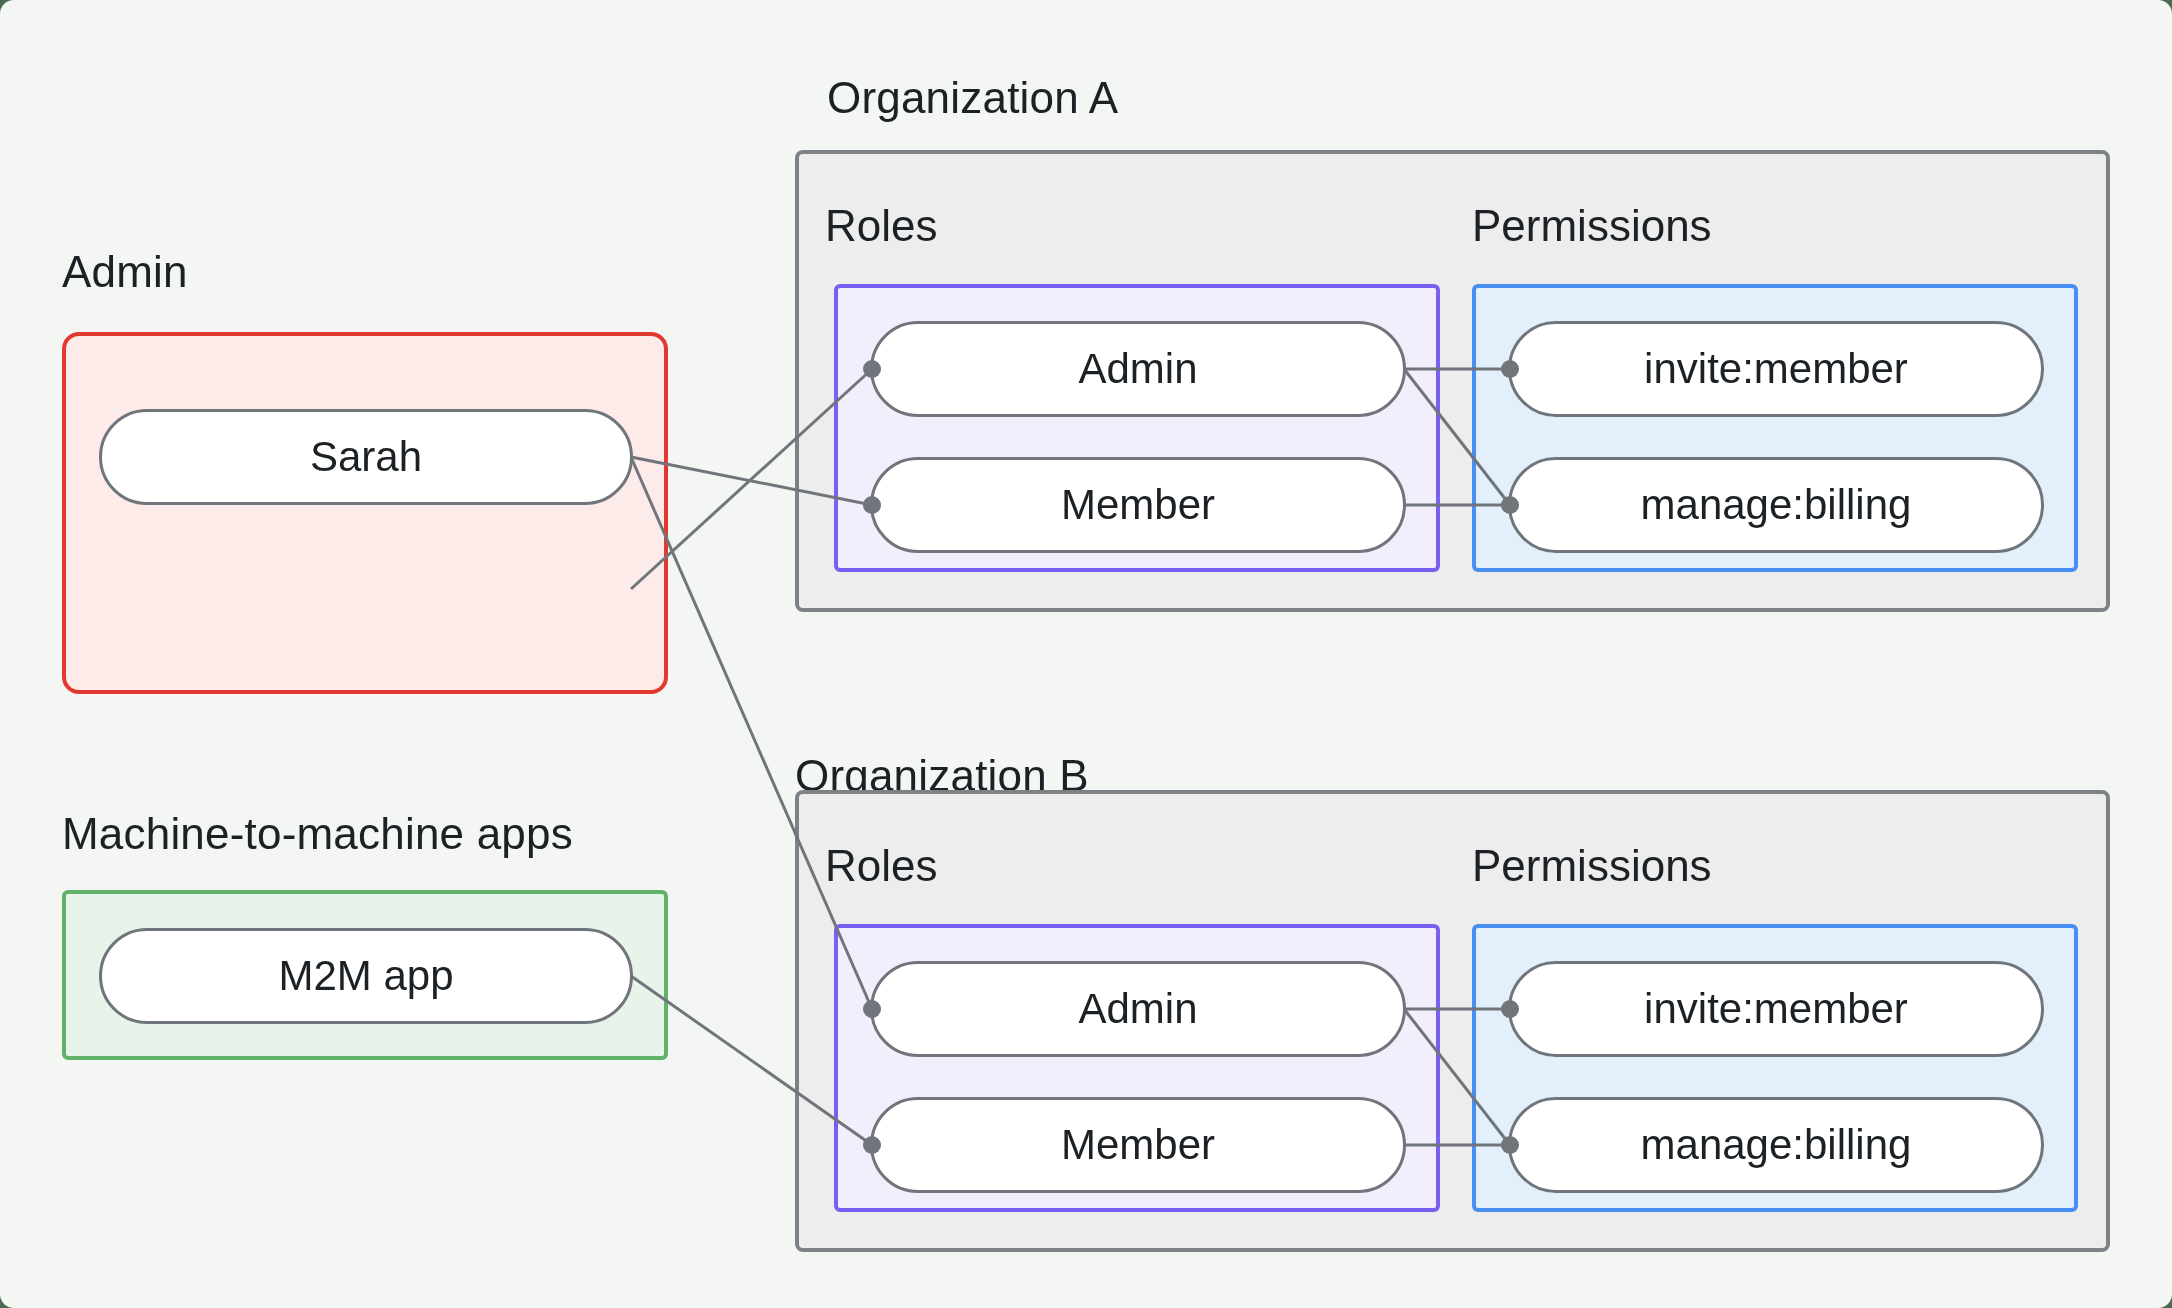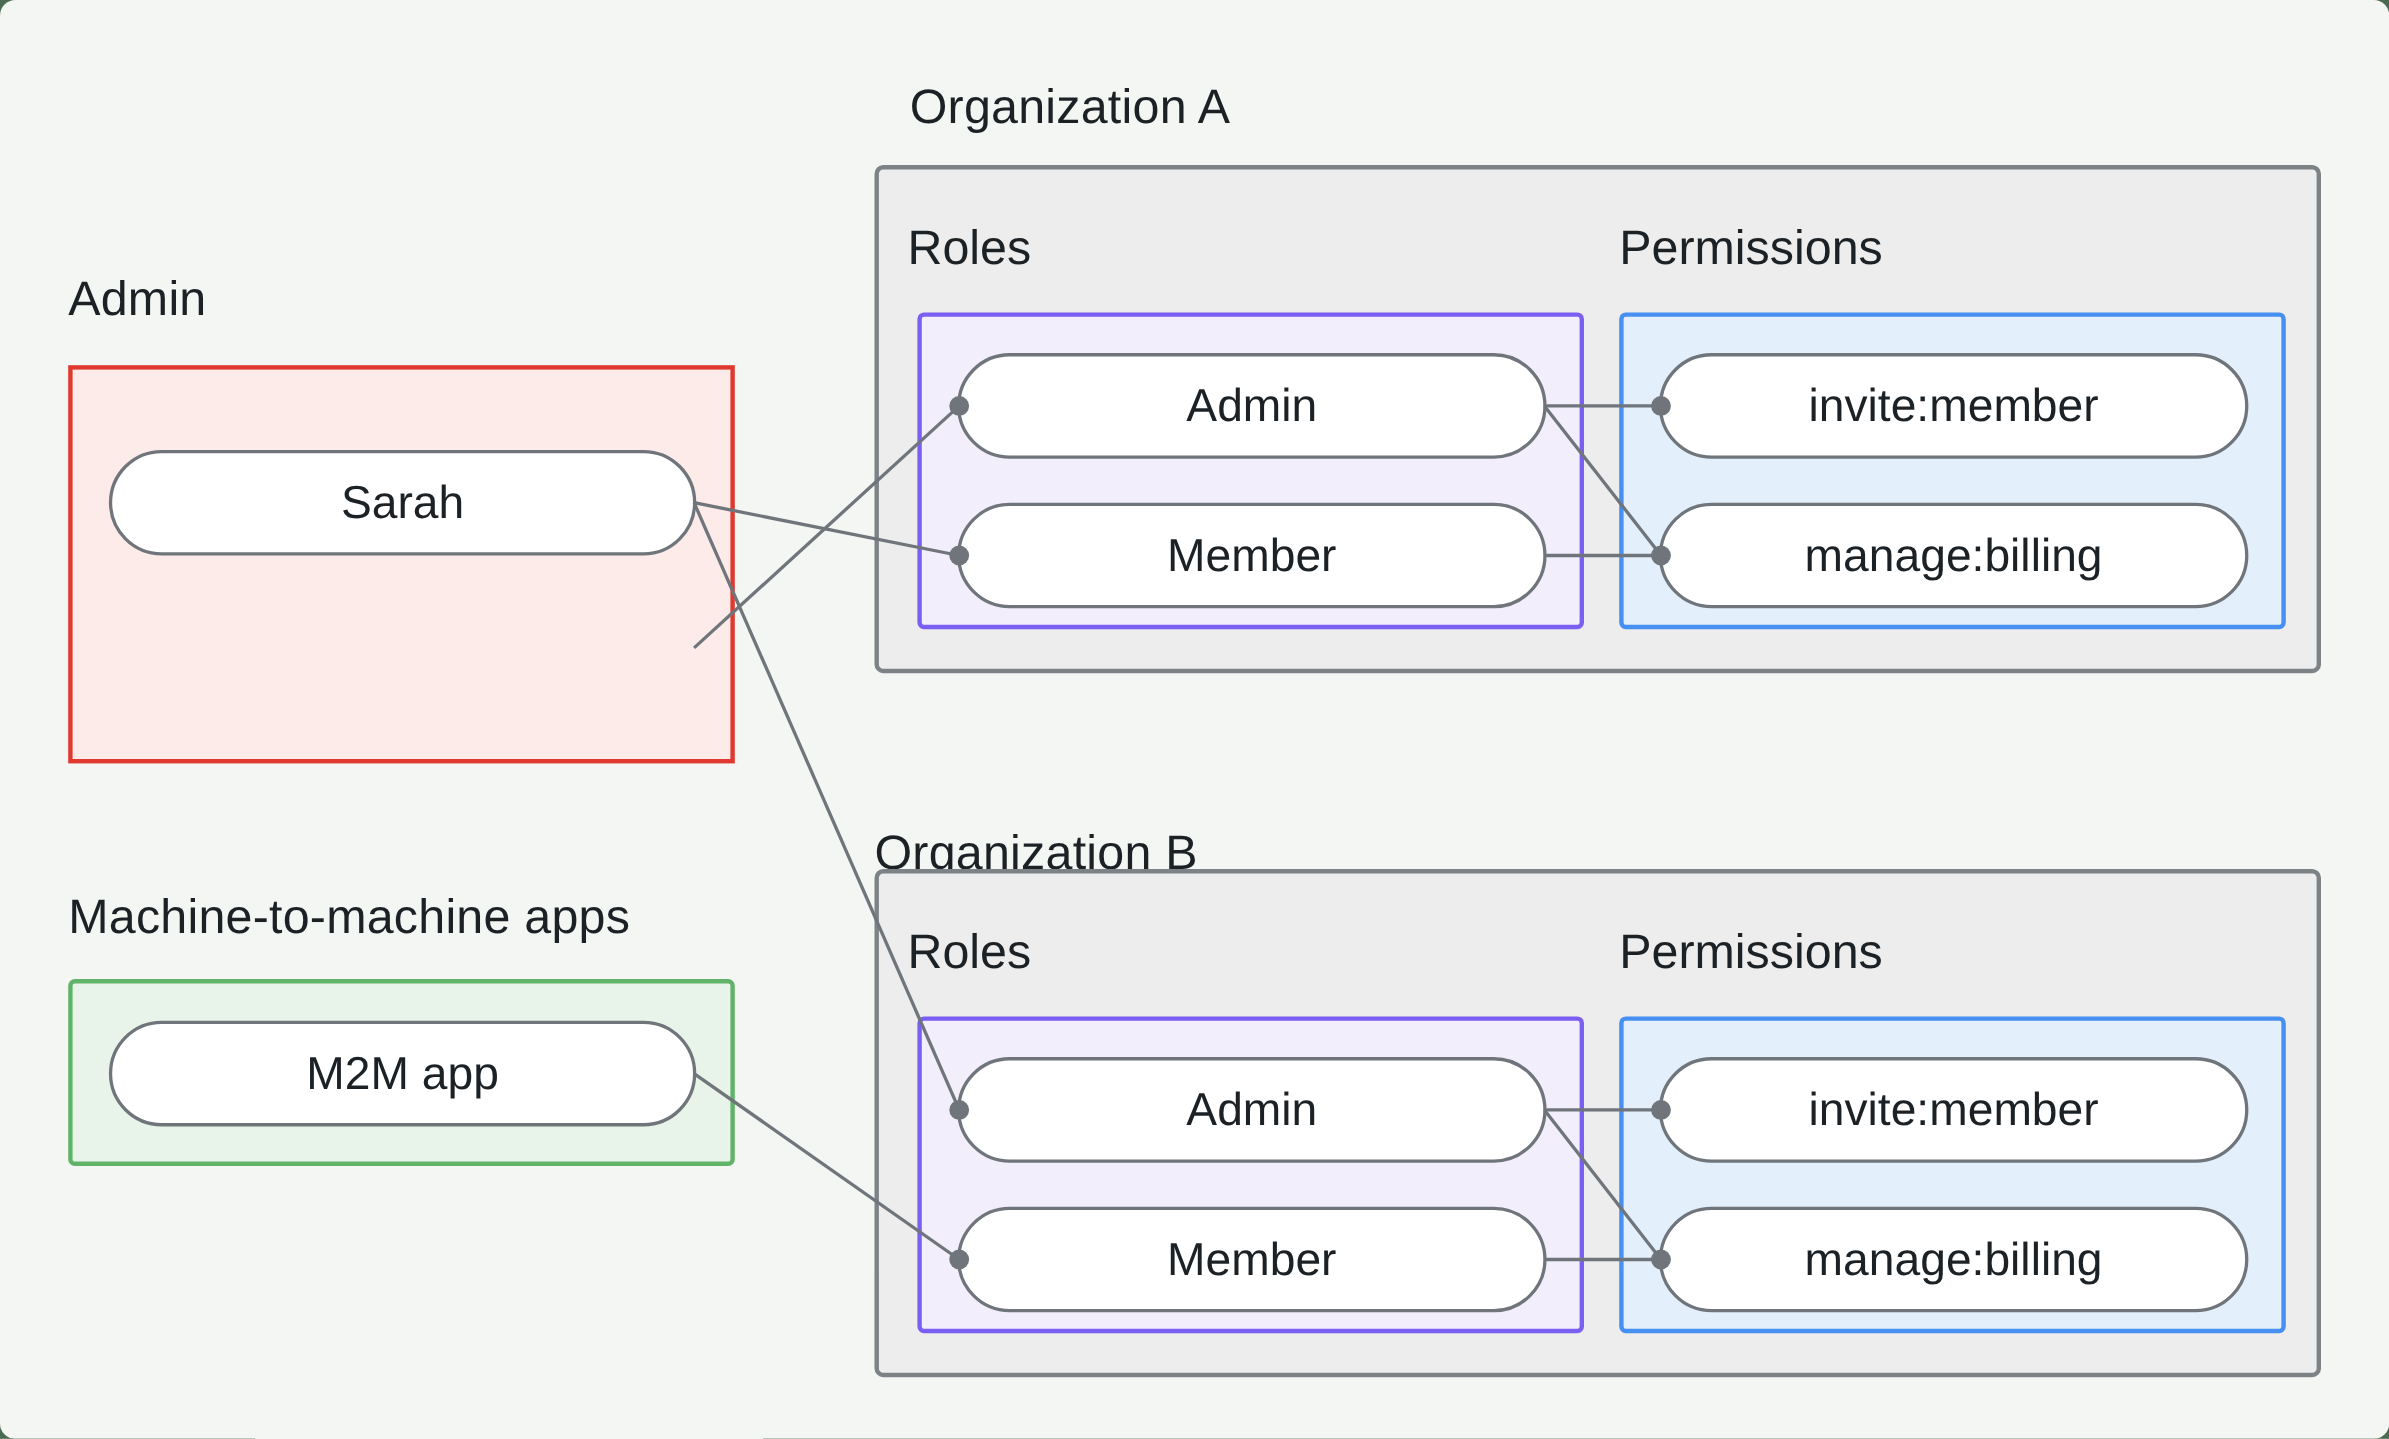--- a/index.html
+++ b/index.html
@@ -30,21 +30,21 @@
     position:relative;width:2172px;height:1308px;
     background:var(--card-bg);border-radius:14px;overflow:hidden;
   }
   .section-label{
     position:absolute;color:var(--text);font-size:44px;line-height:1.25;
     letter-spacing:0.2px;white-space:nowrap;
   }
   .group-box{position:absolute;box-sizing:border-box;}
   .users-box{
     left:62px;top:332px;width:606px;height:362px;
-    background:var(--users-bg);border:4px solid var(--users-border);border-radius:0;
+    background:var(--users-bg);border:4px solid var(--users-border);border-radius:17px;
   }
   .m2m-box{
     left:62px;top:890px;width:606px;height:170px;
     background:var(--m2m-bg);border:4px solid var(--m2m-border);border-radius:6px;text-align:right;
   }
   .org-box{
     width:1315px;height:462px;left:795px;
     background:var(--org-box-bg);border:4px solid var(--org-box-border);border-radius:8px;
   }
   .org-a{top:150px;}

